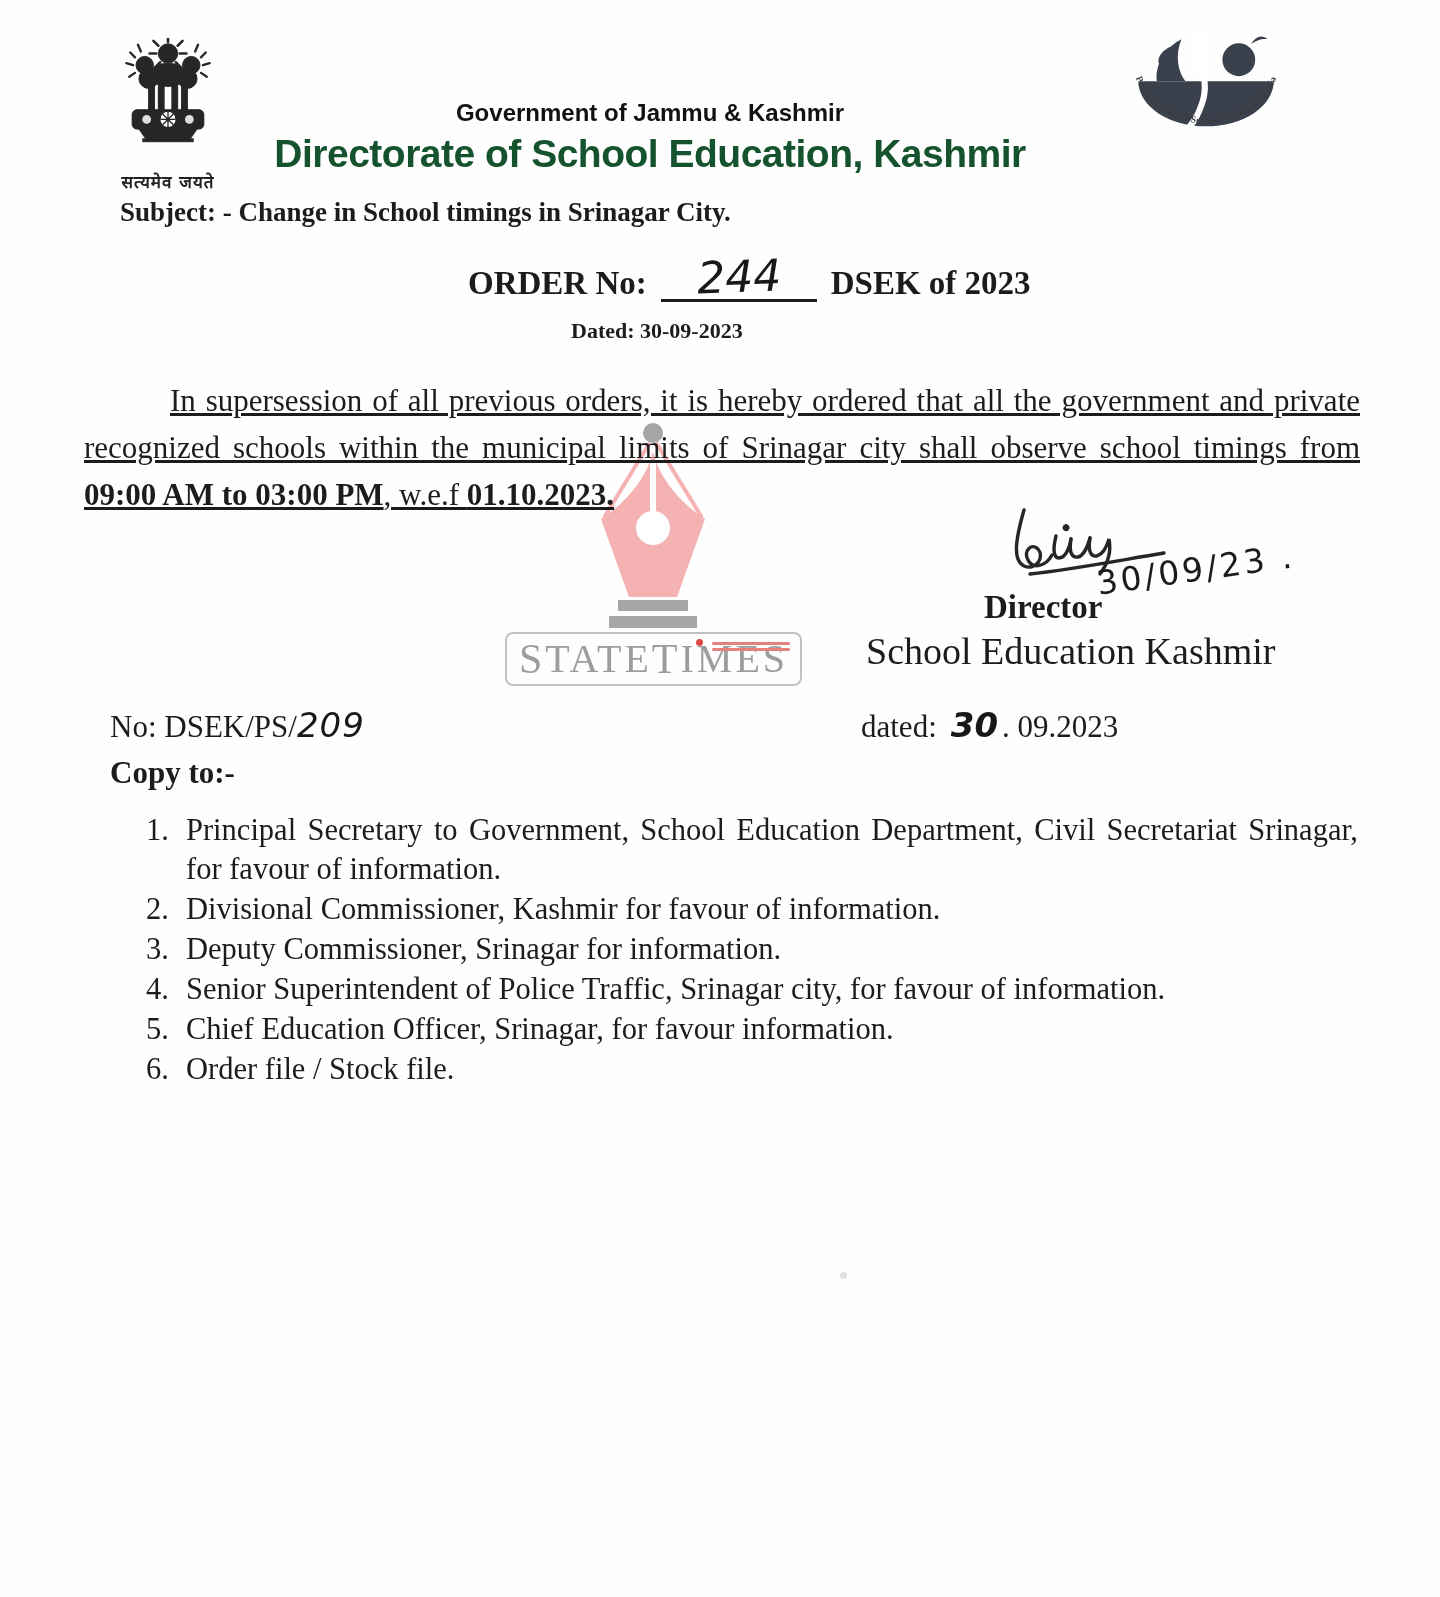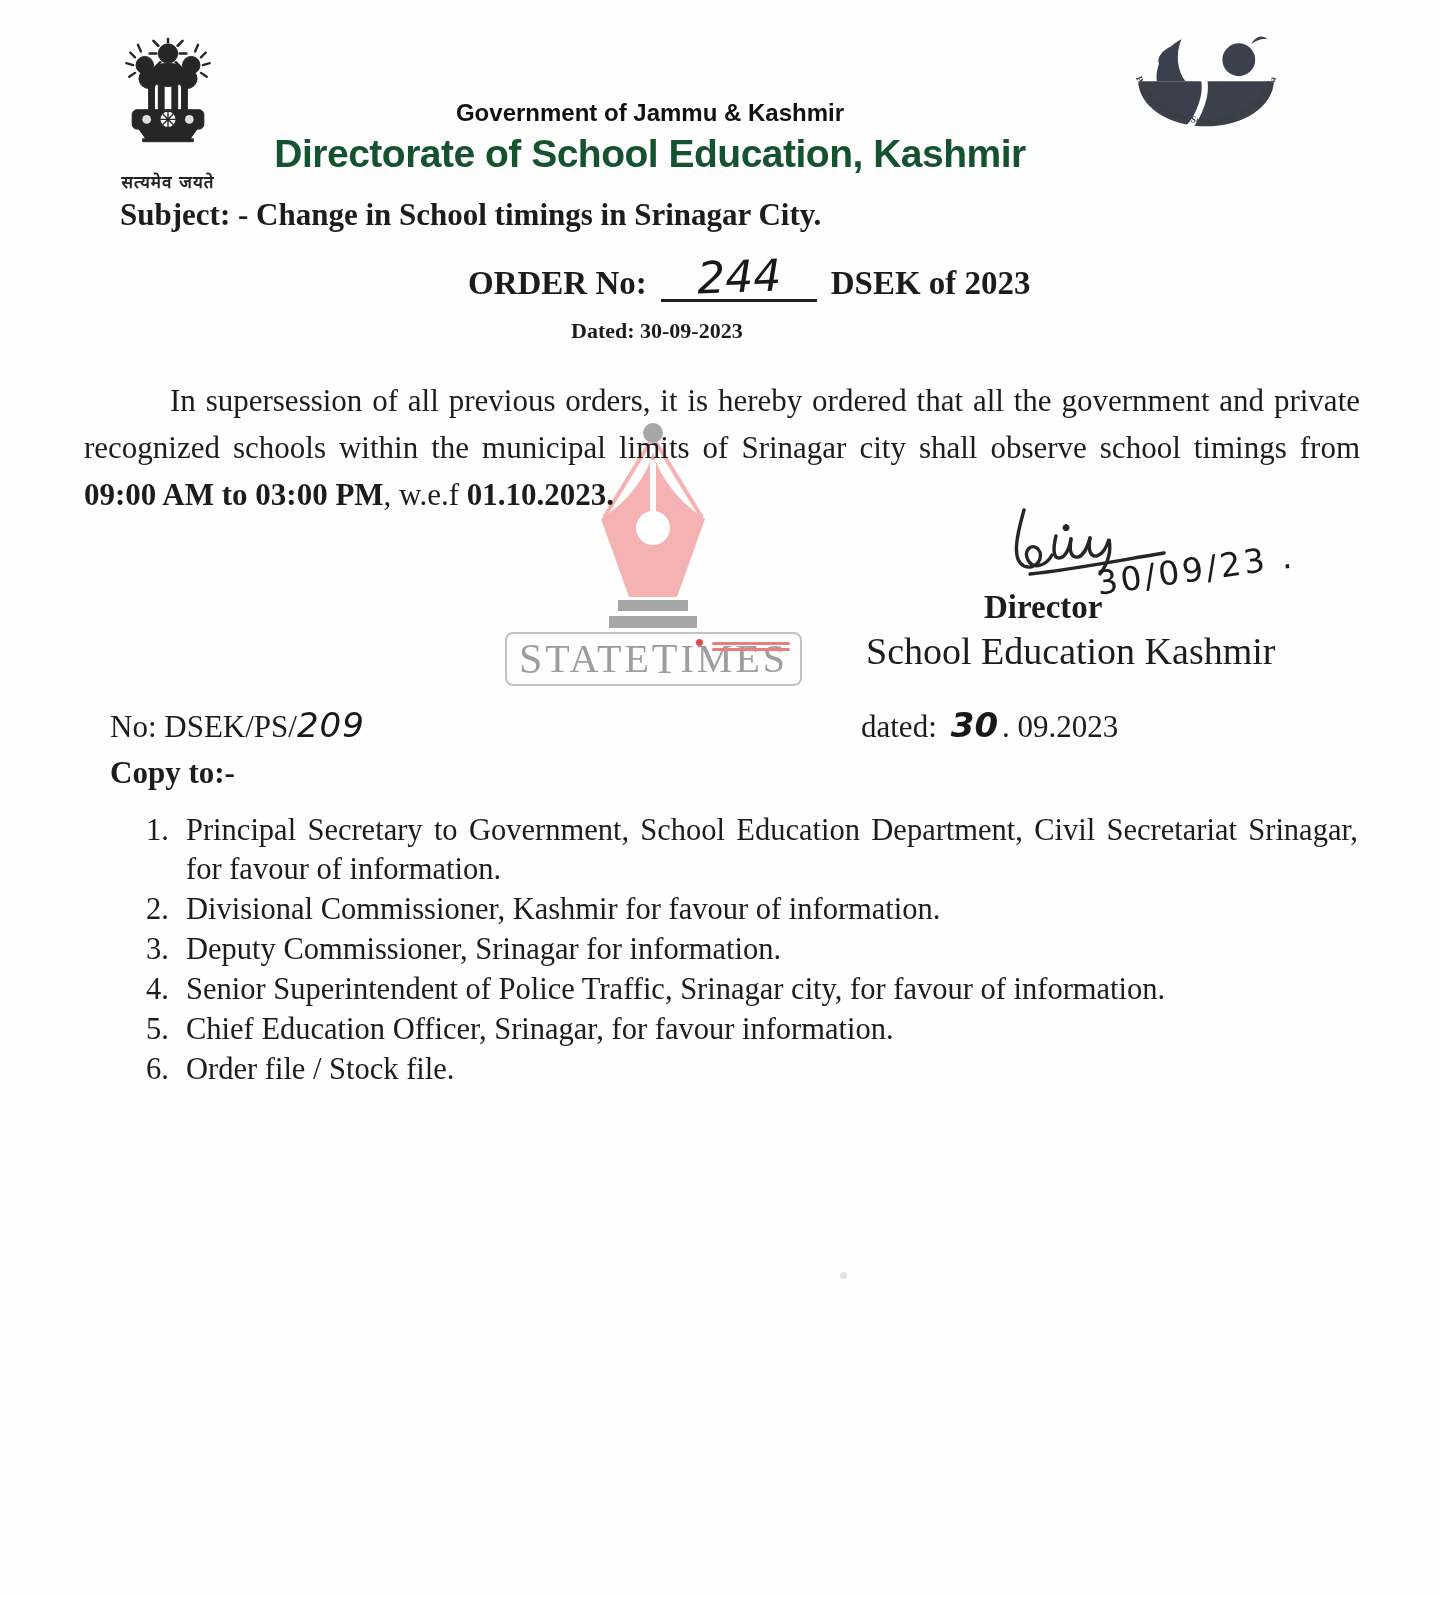--- a/index.html
+++ b/index.html
@@ -8,31 +8,31 @@
 
   
   .emblem-wrap{position:absolute;left:108px;top:38px;width:120px;text-align:center;z-index:2;}
   .emblem-caption{margin-top:2px;font:700 17px "DejaVu Sans",sans-serif;color:#222;letter-spacing:1px;}
   .titles{position:absolute;left:260px;top:60px;width:780px;text-align:center;z-index:2;}
   .gov-line{font:700 24px "Liberation Sans",sans-serif;color:#111;margin-top:39px;}
   .dir-line{margin-top:5px;font:700 39px "Liberation Sans",sans-serif;letter-spacing:-0.5px;color:#14532d;}
   .pmshri{position:absolute;left:1124px;top:32px;z-index:2;}
 
   
-  .subject{position:absolute;left:120px;top:197px;font-weight:700;font-size:31px;z-index:2;}
+  .subject{position:absolute;left:120px;top:197px;font-weight:700;font-size:27px;z-index:2;}
   .order-row{position:absolute;left:468px;top:248px;display:flex;align-items:flex-end;gap:14px;
              font-weight:700;font-size:33px;z-index:2;}
   .num-cell{display:inline-block;min-width:148px;text-align:center;border-bottom:3px solid #1d1d1d;padding:0 4px;}
   .hand{font-family:"DejaVu Sans",sans-serif;font-style:italic;color:#181818;}
   .hand-244{display:inline-block;font-size:44px;font-weight:400;transform:rotate(-2deg) translateY(3px);}
   .dated-line{position:absolute;left:571px;top:306px;font-weight:700;font-size:22px;z-index:2;margin-top:12px;}
 
   
   .body-par{position:absolute;left:84px;top:377px;width:1276px;margin:0;font-size:31px;line-height:47px;
-            text-align:justify;text-indent:86px;z-index:2;}
+            text-align:justify;text-indent:86px;z-index:2;text-decoration:underline;}
   .body-par .b{font-weight:700;}
 
   
   .wm{position:absolute;z-index:1;}
   .st-box{position:absolute;left:505px;top:632px;width:293px;height:50px;border:2px solid #c2c2c2;
           border-radius:8px;z-index:1;display:flex;align-items:center;justify-content:center;
           font-family:"Liberation Serif",serif;color:#9d9d9d;letter-spacing:3px;}
   .st-box span{line-height:1;}
   .st-box .big{font-size:42px;}
   .st-box .small{font-size:40px;}

